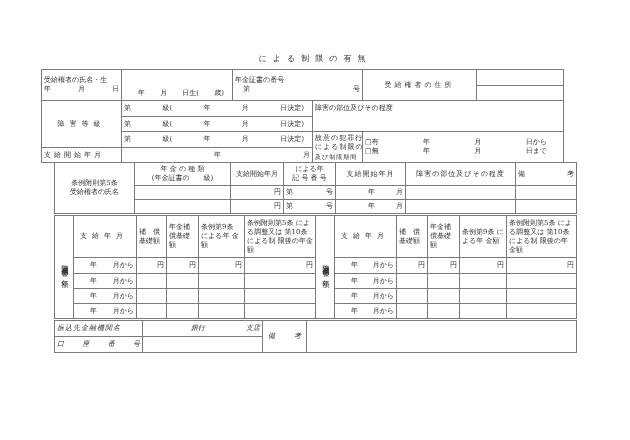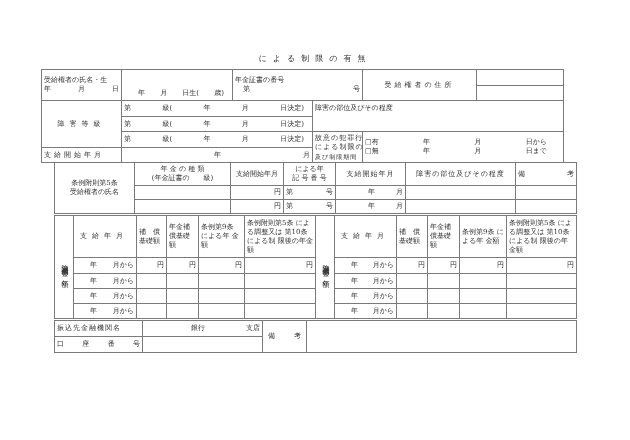--- a/index.html
+++ b/index.html
@@ -331,21 +331,21 @@
           </div>
         </td>
     <td></td>
         <td></td>
         <td></td>
         <td></td>
   </tr>
 </tbody>
   </table>
 
-<table class="t" style="left:54px; top:320px; width:522px;">
+<table class="t" style="left:54px; top:320px; width:522px;font-style:italic;">
   <colgroup>
     <col style="width:88px">
       <col style="width:120px">
       <col style="width:44px">
       <col style="width:270px">
   </colgroup>
   <tbody>
       <tr style="height:16px">
     <td style="letter-spacing:1px">振込先金融機関名</td>
     <td>

